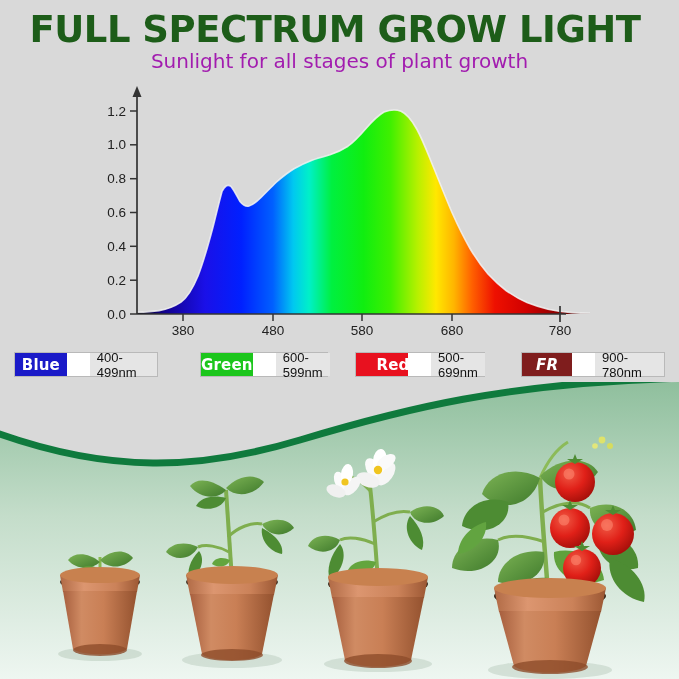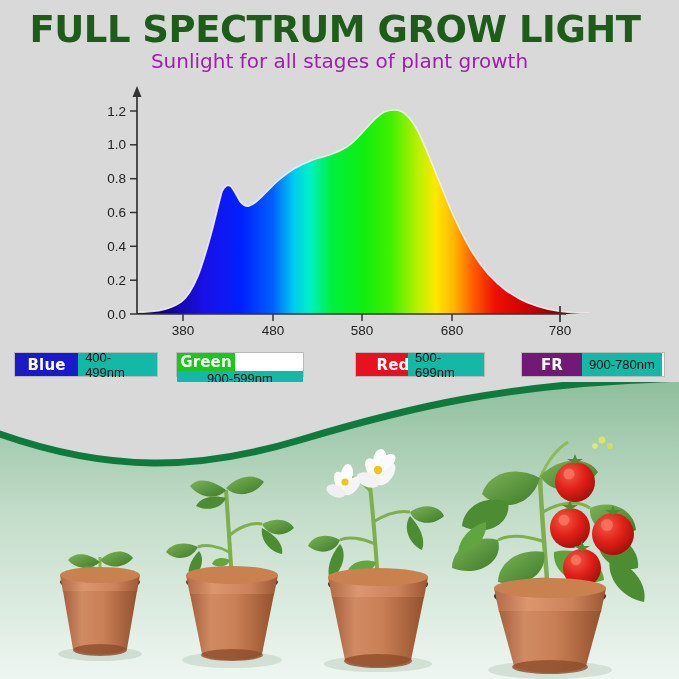--- a/index.html
+++ b/index.html
@@ -47,32 +47,33 @@
     background:#fff;
   }
   .legend-key{
     display:flex; align-items:center; justify-content:center;
     color:#fff; font-weight:bold; font-size:15px;
     font-family:"DejaVu Sans", sans-serif;
     letter-spacing:0.2px;
   }
   .legend-range{
     display:flex; align-items:center; justify-content:center;
-    background:#14b8a6; color:#111; font-size:13px;
+    background:#e5e5e5; color:#111; font-size:13px;
     font-family:"Liberation Sans", sans-serif;
     padding:0 7px;
+    margin-left:23px;
   }
   #legend-blue { left:14px;  width:144px; }
-  #legend-green{ left:176px; width:128px;flex-direction:column; }
+  #legend-green{ left:200px; width:128px; }
   #legend-red  { left:355px; width:130px; }
   #legend-fr   { left:521px; width:144px; }
   #legend-blue  .legend-key{ width:64px; background:#1a1ac8; }
   #legend-green .legend-key{ width:58px; background:#1cc61c; }
   #legend-red   .legend-key{ width:52px; background:#e8111f;padding-left:22px; }
-  #legend-fr    .legend-key{ width:60px; background:#701a75; }
+  #legend-fr    .legend-key{ width:60px; background:#7f1d1d;font-style:italic; }
 
   
   #bottom-panel{
     position:absolute; left:0; top:382px; width:679px; height:297px;
     overflow:hidden;
   }
   #bottom-svg{ position:absolute; left:0; top:0; }
 </style>
 </head>
 <body>
@@ -213,21 +214,21 @@
     </svg>
   </div>
 
   <div id="legend">
     <div class="legend-item" id="legend-blue">
       <span class="legend-key">Blue</span>
       <span class="legend-range">400-499nm</span>
     </div>
     <div class="legend-item" id="legend-green">
       <span class="legend-key">Green</span>
-      <span class="legend-range">900-599nm</span>
+      <span class="legend-range">600-599nm</span>
     </div>
     <div class="legend-item" id="legend-red">
       <span class="legend-key">Red</span>
       <span class="legend-range">500-699nm</span>
     </div>
     <div class="legend-item" id="legend-fr">
       <span class="legend-key">FR</span>
       <span class="legend-range">900-780nm</span>
     </div>
   </div>

